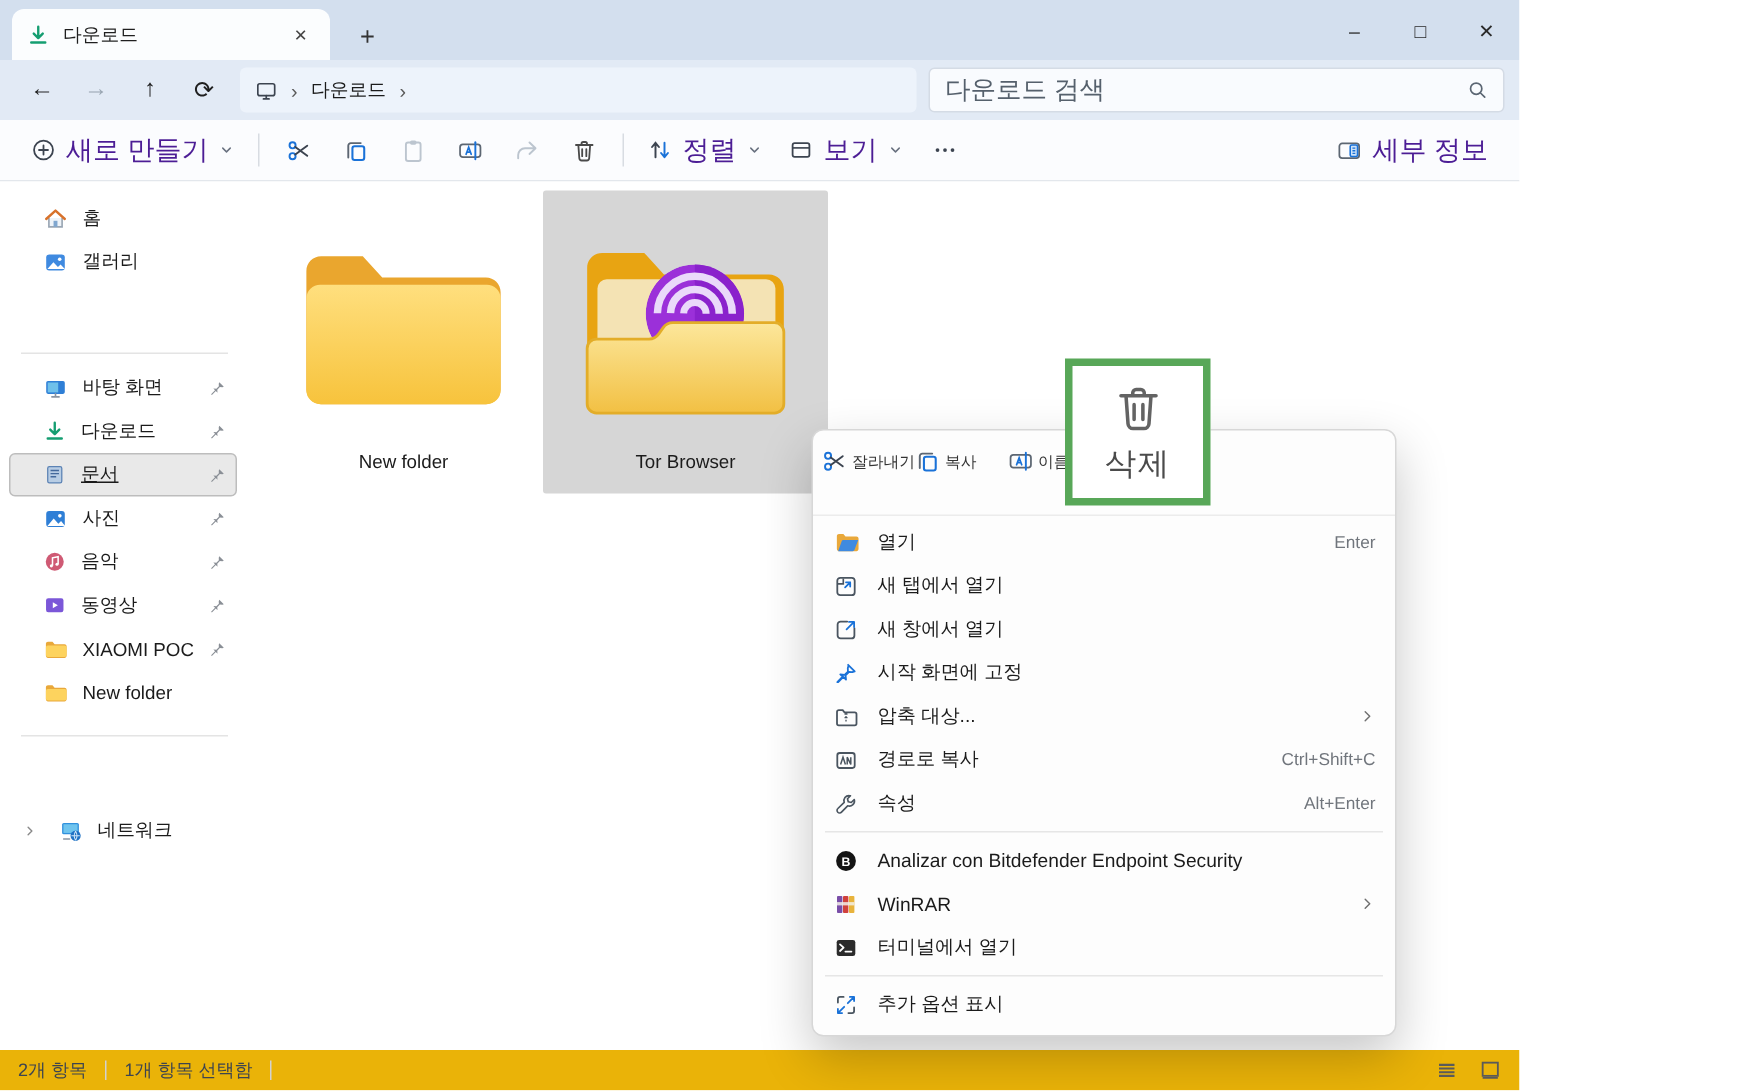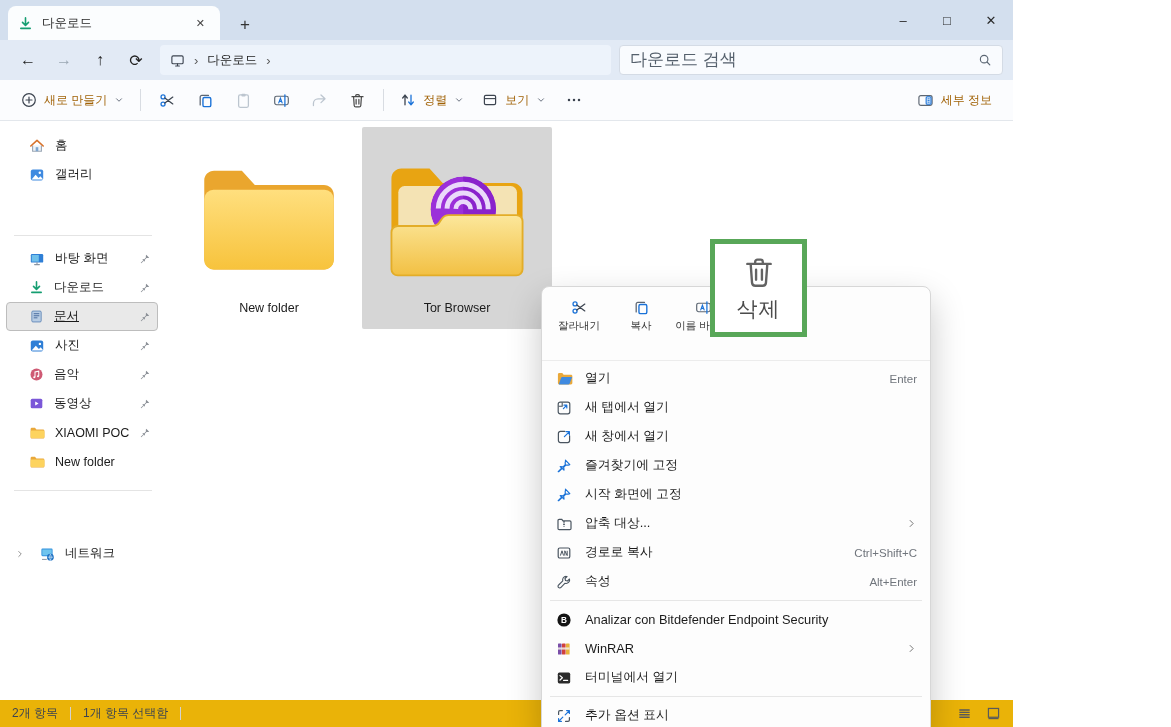--- a/index.html
+++ b/index.html
@@ -22,21 +22,21 @@
   .nav-btn.disabled { color:#9aa6b2; }
   .breadcrumb-box { flex:1; height:30px; margin:0 8px 0 6px; background:#edf3fb; border-radius:4px; display:flex; align-items:center; padding:0 10px; gap:9px; }
   .crumb-sep { color:#5a5a5a; font-size:13px; }
   .crumb { font-size:12.5px; color:#1b1b1b; }
   .search-box { width:384px; height:30px; background:#f9fbfe; border:1px solid #d4dbe5; border-radius:4px; display:flex; align-items:center; padding:0 10px; }
   .search-box input { flex:1; border:none; outline:none; background:transparent; font-size:17px; color:#333; font-family:"Liberation Sans", sans-serif; }
   .search-box input::placeholder { color:#55606c; opacity:1; }
 
   
   .toolbar { position:absolute; left:0; top:80px; right:0; height:41px; background:#fbfcfe; border-bottom:1px solid #e3e7ec; display:flex; align-items:center; padding:0 12px; }
-  .tb-btn { display:flex; align-items:center; gap:7px; height:32px; padding:0 9px; border-radius:4px; font-size:12px; color:#a16207; }
+  .tb-btn { display:flex; align-items:center; gap:7px; height:32px; padding:0 9px; border-radius:4px; font-size:18px; color:#4c1d95; }
   .tb-icon-btn { width:38px; height:32px; display:flex; align-items:center; justify-content:center; border-radius:4px; }
   .tb-divider { width:1px; height:22px; background:#d8dce2; margin:0 7px; }
   .tb-right { margin-left:auto; }
   .icw { display:flex; align-items:center; justify-content:center; }
 
   
   .bodyarea { position:absolute; left:0; top:121px; right:0; bottom:27px; display:flex; background:#fff; }
   .sidebar { width:166px; padding-top:10px; position:relative; flex:none; }
   .side-item { height:29px; margin:0 8px 0 6px; display:flex; align-items:center; gap:10px; padding:0 6px 0 22px; font-size:12.5px; color:#1b1b1b; border:1px solid transparent; border-radius:4px; }
   .side-item.selected { background:#e9e9e9; border-color:#bdbdbd;text-decoration:underline; }
@@ -51,21 +51,21 @@
   .tile { position:absolute; top:6px; width:190px; height:202px; display:flex; flex-direction:column; align-items:center; border-radius:2px; }
   .tile-1 { left:8px; }
   .tile-2 { left:196px; }
   .tile.selected { background:#d6d6d6; }
   .tile-iconwrap { margin-top:14px; height:152px; display:flex; align-items:center; justify-content:center; }
   .tile-label { font-size:12.5px; color:#1b1b1b; margin-top:8px; }
 
   
   .ctx { position:absolute; left:541px; top:286px; width:390px; background:#fdfdfd; border:1px solid #d7d7d7; border-radius:8px; box-shadow:0 14px 34px rgba(0,0,0,.22); padding:4px 0 6px; z-index:5; }
   .qa-row { display:flex; padding:5px 4px 3px 6px; }
-  .qa-item { width:62px; display:flex; flex-direction:column; align-items:center; gap:3px; padding:3px 0; border-radius:4px; }
+  .qa-item { width:62px; display:flex; flex-direction:row; align-items:center; gap:3px; padding:3px 0; border-radius:4px; }
   .qa-label { font-size:10.5px; color:#333; white-space:nowrap; }
   .ctx-list { padding:3px 4px 0; border-top:1px solid #ececec; margin-top:21px; }
   .mi { height:29px; display:flex; align-items:center; gap:12px; padding:0 9px; border-radius:4px; font-size:12.8px; color:#1b1b1b; }
   .mi-icon { width:18px; height:18px; display:flex; align-items:center; justify-content:center; flex:none; }
   .mi-label { flex:1; white-space:nowrap; }
   .mi-shortcut { font-size:11.5px; color:#70757c; }
   .mi-sub { color:#6f6f6f; display:flex; }
   .ctx-sep { height:1px; background:#e6e6e6; margin:4px 4px; }
 
   
@@ -499,28 +499,20 @@
             </svg>
         </span>
         <span class="mi-label">새 창에서 열기</span>
       </div>
       <div class="mi">
         <span class="mi-icon">
           <svg width="16" height="16" viewBox="0 0 16 16" fill="none">
               <path d="m9.4 2.2 4.4 4.4-1.6.5-2.3-.1-2.2 2.2.3 2.9-1.8-1.8-3.4 3.4M5.9 10 2.2 13.7M5.9 10.3l-1.7-1.7 2.9.3 2.2-2.2-.1-2.3.5-1.6" stroke="#1a72d8" stroke-width="1.2" stroke-linecap="round" stroke-linejoin="round"></path>
             </svg>
         </span>
-        <span class="mi-label">즐겨찾기에 고정</span>
-      </div>
-      <div class="mi">
-        <span class="mi-icon">
-          <svg width="16" height="16" viewBox="0 0 16 16" fill="none">
-              <path d="m9.4 2.2 4.4 4.4-1.6.5-2.3-.1-2.2 2.2.3 2.9-1.8-1.8-3.4 3.4M5.9 10 2.2 13.7M5.9 10.3l-1.7-1.7 2.9.3 2.2-2.2-.1-2.3.5-1.6" stroke="#1a72d8" stroke-width="1.2" stroke-linecap="round" stroke-linejoin="round"></path>
-            </svg>
-        </span>
         <span class="mi-label">시작 화면에 고정</span>
       </div>
       <div class="mi">
         <span class="mi-icon">
           <svg width="16" height="16" viewBox="0 0 16 16" fill="none">
               <path d="M2 4.6c0-.7.5-1.2 1.2-1.2h2.6l1.2 1.5h6.8c.7 0 1.2.5 1.2 1.2v6.3c0 .7-.5 1.2-1.2 1.2H3.2c-.7 0-1.2-.5-1.2-1.2z" stroke="#4a5560" stroke-width="1.2"></path>
               <path d="M8 5v1.2M8 7.4v1.2M8 9.8V11M7 6h2M7 8.4h2" stroke="#4a5560" stroke-width=".9"></path>
             </svg>
         </span>
         <span class="mi-label">압축 대상...</span>

